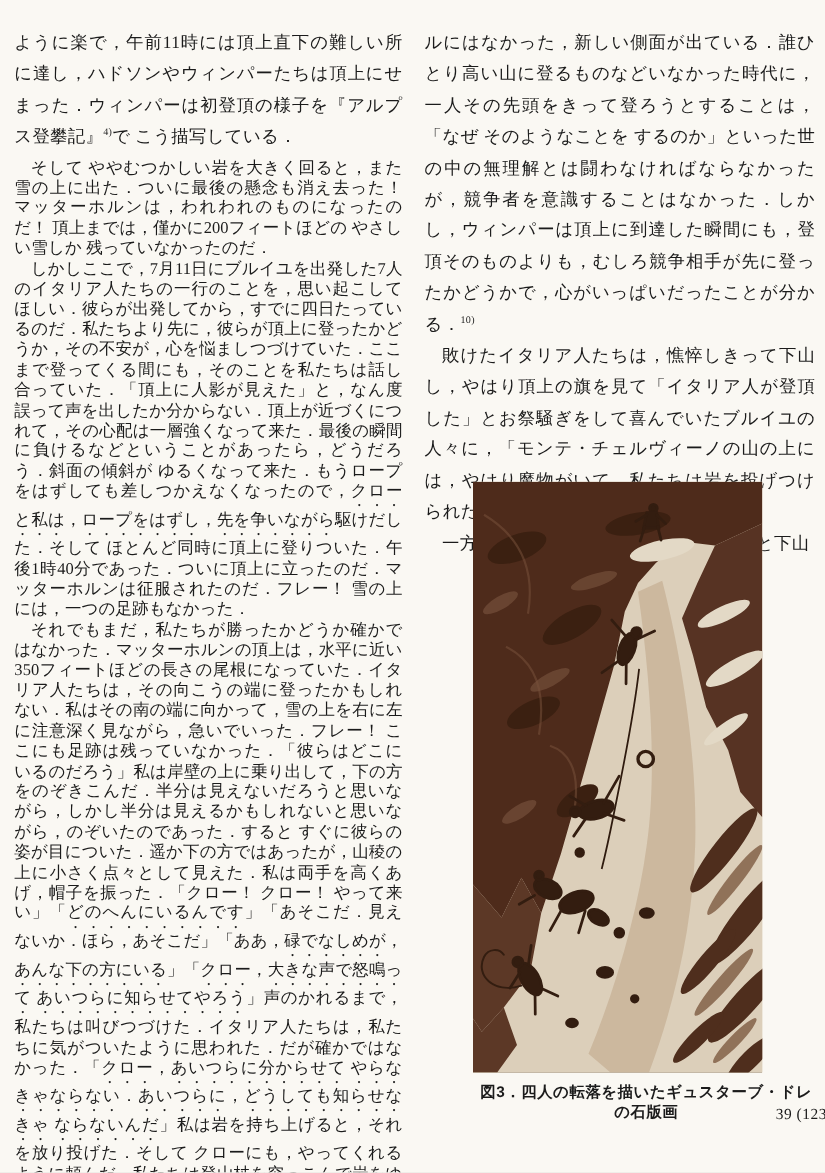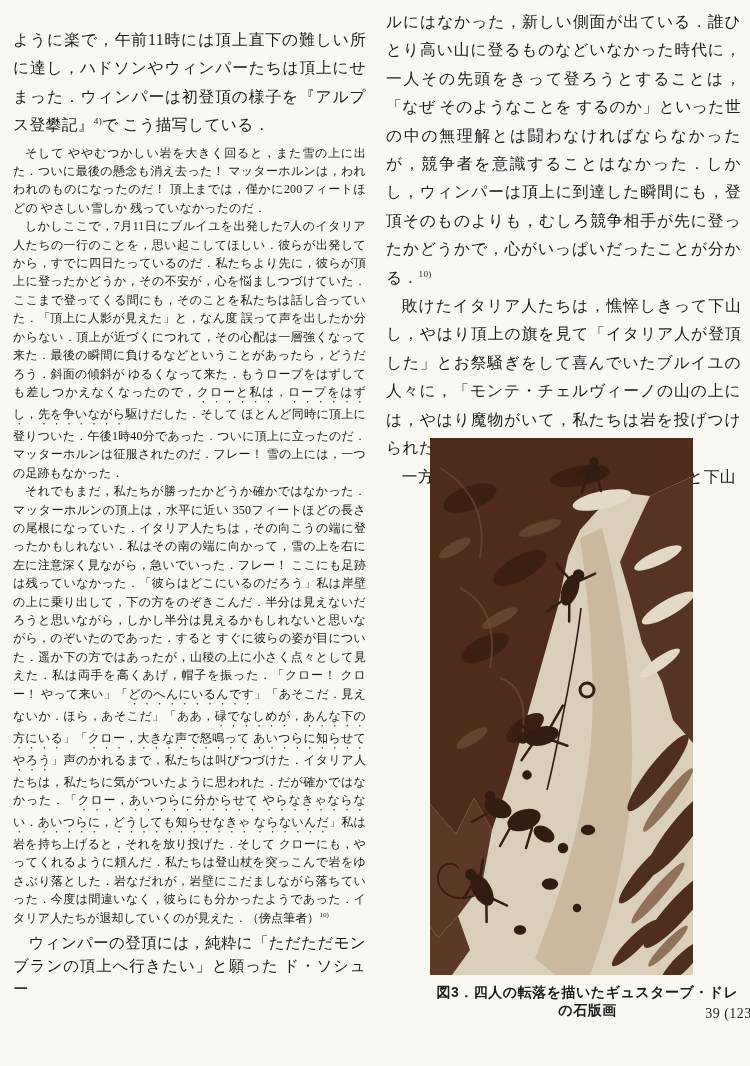--- a/index.html
+++ b/index.html
@@ -3,24 +3,24 @@
 <meta charset="utf-8">
 <style>
   html,body{margin:0;padding:0;background:#e8e6e1;}
   .page{
     position:relative;width:750px;height:1066px;margin:0 auto;
     background:#faf8f3;color:#1b1b1b;overflow:hidden;
     font-family:"Liberation Serif","DejaVu Serif",serif;
   }
   p{margin:0;text-align:justify;}
   .col-left{position:absolute;left:13px;top:26px;width:353px;}
-  .col-right{position:absolute;left:386px;top:8px;width:355px;}
+  .col-right{position:absolute;left:386px;top:26px;width:355px;}
   .body-text{font-size:15.8px;line-height:28.4px;letter-spacing:0.3px;}
   .quote-block{margin-top:4px;}
-  .quote-text{font-size:12px;line-height:18.4px;letter-spacing:0.1px;}
+  .quote-text{font-size:15px;line-height:18.4px;letter-spacing:0.1px;}
   .closing{margin-top:4px;font-size:15.5px;line-height:23px;}
   .indent{text-indent:1em;}
   sup{font-size:0.58em;line-height:0;vertical-align:super;}
   .emph{
     -webkit-text-emphasis:dot #1b1b1b;
     -webkit-text-emphasis-position:under right;
     text-emphasis:dot #1b1b1b;
     text-emphasis-position:under right;
   }
   figure{position:absolute;left:386px;top:438px;width:355px;margin:0;}

